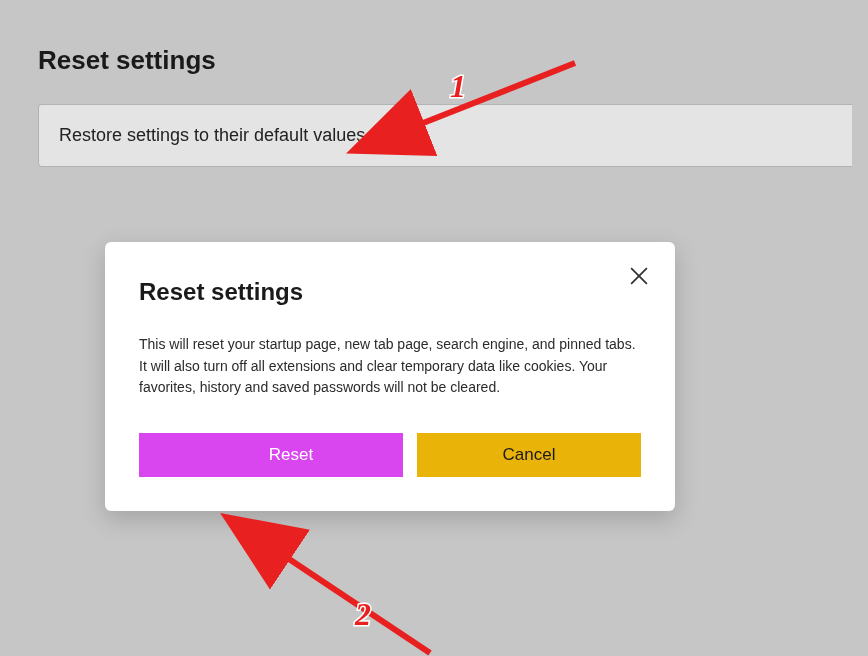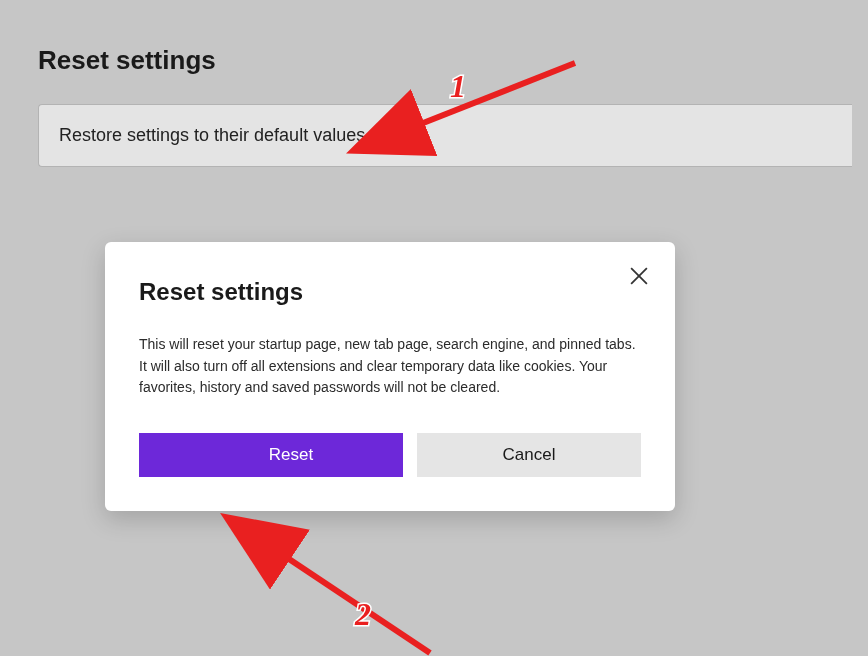--- a/index.html
+++ b/index.html
@@ -78,26 +78,26 @@
     }
     .btn {
       flex: 1;
       height: 44px;
       border: none;
       font-size: 17px;
       cursor: pointer;
       font-family: inherit;
     }
     .btn-primary {
-      background: #6d28d9;
+      background: #d946ef;
       color: #ffffff;
       padding-left: 40px;
     }
     .btn-secondary {
-      background: #e5e5e5;
+      background: #eab308;
       color: #1a1a1a;
     }
     
     .annotation {
       position: absolute;
       pointer-events: none;
     }
     .annotation svg {
       overflow: visible;
     }

